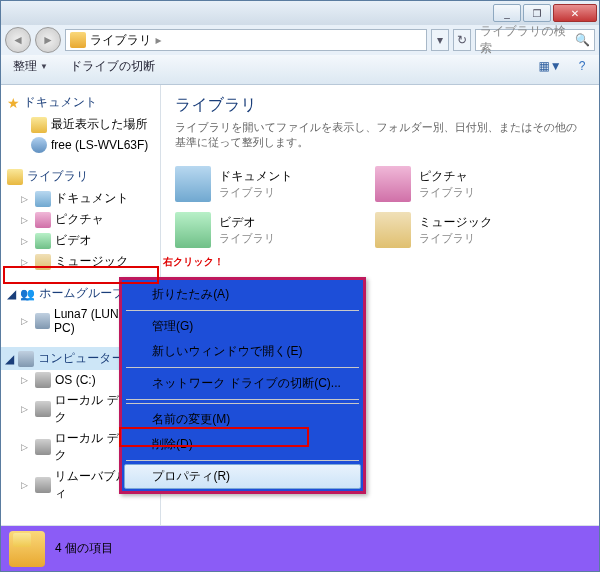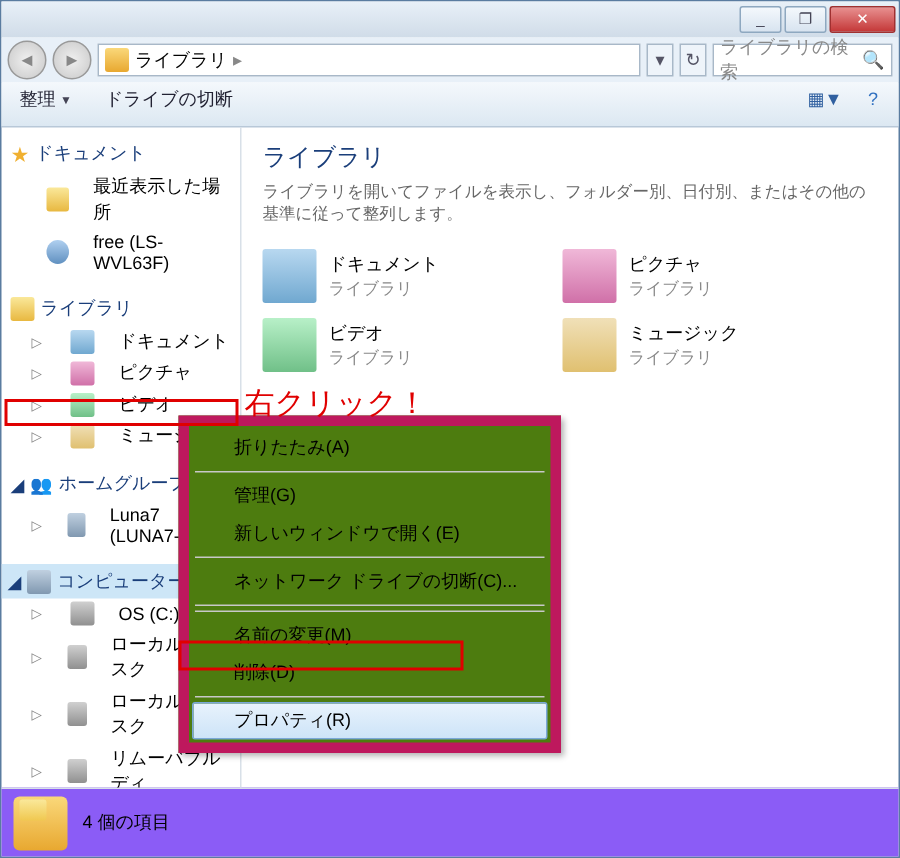--- a/index.html
+++ b/index.html
@@ -20,35 +20,35 @@
 .toolbar{height:30px;background:linear-gradient(#f4f8fc,#dce8f2);border-bottom:1px solid #b8c8d8;display:flex;align-items:flex-start;padding:0 6px;gap:10px}
 .tbtn{display:flex;align-items:center;gap:3px;color:#223;padding:3px 6px}
 .tbtn .tri{font-size:8px;color:#445}
 .spacer{flex:1}
 .tico{width:22px;height:22px;display:flex;align-items:center;justify-content:center;color:#3060a0}
 .body{display:flex;height:calc(100% - 24px - 30px - 30px - 46px);position:relative}
 .nav{width:160px;border-right:1px solid #d8e0e8;overflow:hidden;padding:4px 0}
 .ngrp{margin:2px 0}
 .ngrp .hdr{display:flex;align-items:center;gap:4px;padding:3px 6px;color:#1a3e7a;font-weight:normal}
 .ngrp .hdr .star{color:#f0b030;font-size:14px}
-.nit{display:flex;align-items:center;gap:16px;padding:2px 6px 2px 20px;color:#000}
+.nit{display:flex;align-items:center;gap:4px;padding:2px 6px 2px 20px;color:#000}
 .nit .exp{width:10px;color:#888;font-size:9px}
 .nit.noexp{padding-left:30px}
 .nit .ic{width:16px;height:16px;display:flex;align-items:center;justify-content:center;font-size:12px}
 .hlred{position:absolute;border:2px solid #e00000;pointer-events:none}
-.anno{position:absolute;color:#e00000;font-weight:normal;font-size:20px;pointer-events:none}
+.anno{position:absolute;color:#e00000;font-weight:bold;font-size:10px;pointer-events:none}
 .main{flex:1;padding:10px 14px;overflow:hidden}
 .mtitle{font-size:16px;color:#1a3e7a;margin-bottom:4px}
 .msub{font-size:11px;color:#666;margin-bottom:16px}
 .libs{display:flex;flex-wrap:wrap;gap:10px 20px}
 .lib{display:flex;align-items:center;gap:8px;width:180px}
 .lib .lico{width:36px;height:36px;display:flex;align-items:center;justify-content:center;font-size:24px}
 .lib .lt{font-size:12px;color:#000}
 .lib .ls{font-size:11px;color:#888}
-.ctxmenu{position:absolute;background:#4d7c0f;border:7px solid #be185d;box-shadow:2px 2px 4px rgba(0,0,0,.3);padding:2px;min-width:190px}
+.ctxmenu{position:absolute;background:#1d4ed8;border:3px solid #be185d;box-shadow:2px 2px 4px rgba(0,0,0,.3);padding:2px;min-width:190px}
 .ctxmenu .mi{padding:4px 20px 4px 28px;color:#000;white-space:nowrap}
 .ctxmenu .mi.hov{background:linear-gradient(#e8f2fc,#cde4f8);border:1px solid #7aa8d8;border-radius:2px;padding:3px 30px 3px 27px}
 .ctxmenu .msep{height:1px;background:#c8c8c8;margin:3px 2px}
 .status{height:46px;border-top:1px solid #d8e0e8;background:#8b5cf6;display:flex;align-items:center;padding:4px 8px;gap:10px}
 .status .sico2{width:36px;height:36px;background:linear-gradient(#fad87a,#e8a830);border-radius:4px;position:relative}
 .status .sico2::before{content:"";position:absolute;left:4px;top:2px;width:18px;height:14px;background:linear-gradient(#fae89a,#f0c850);border-radius:2px}
 .ic-doc{background:linear-gradient(#b8d8f0,#70a8d0);border-radius:2px}
 .ic-pic{background:linear-gradient(#f0b8d8,#d070a8);border-radius:2px}
 .ic-vid{background:linear-gradient(#b8f0c8,#70c088);border-radius:2px}
 .ic-mus{background:linear-gradient(#f0e0b8,#e0c070);border-radius:2px}

